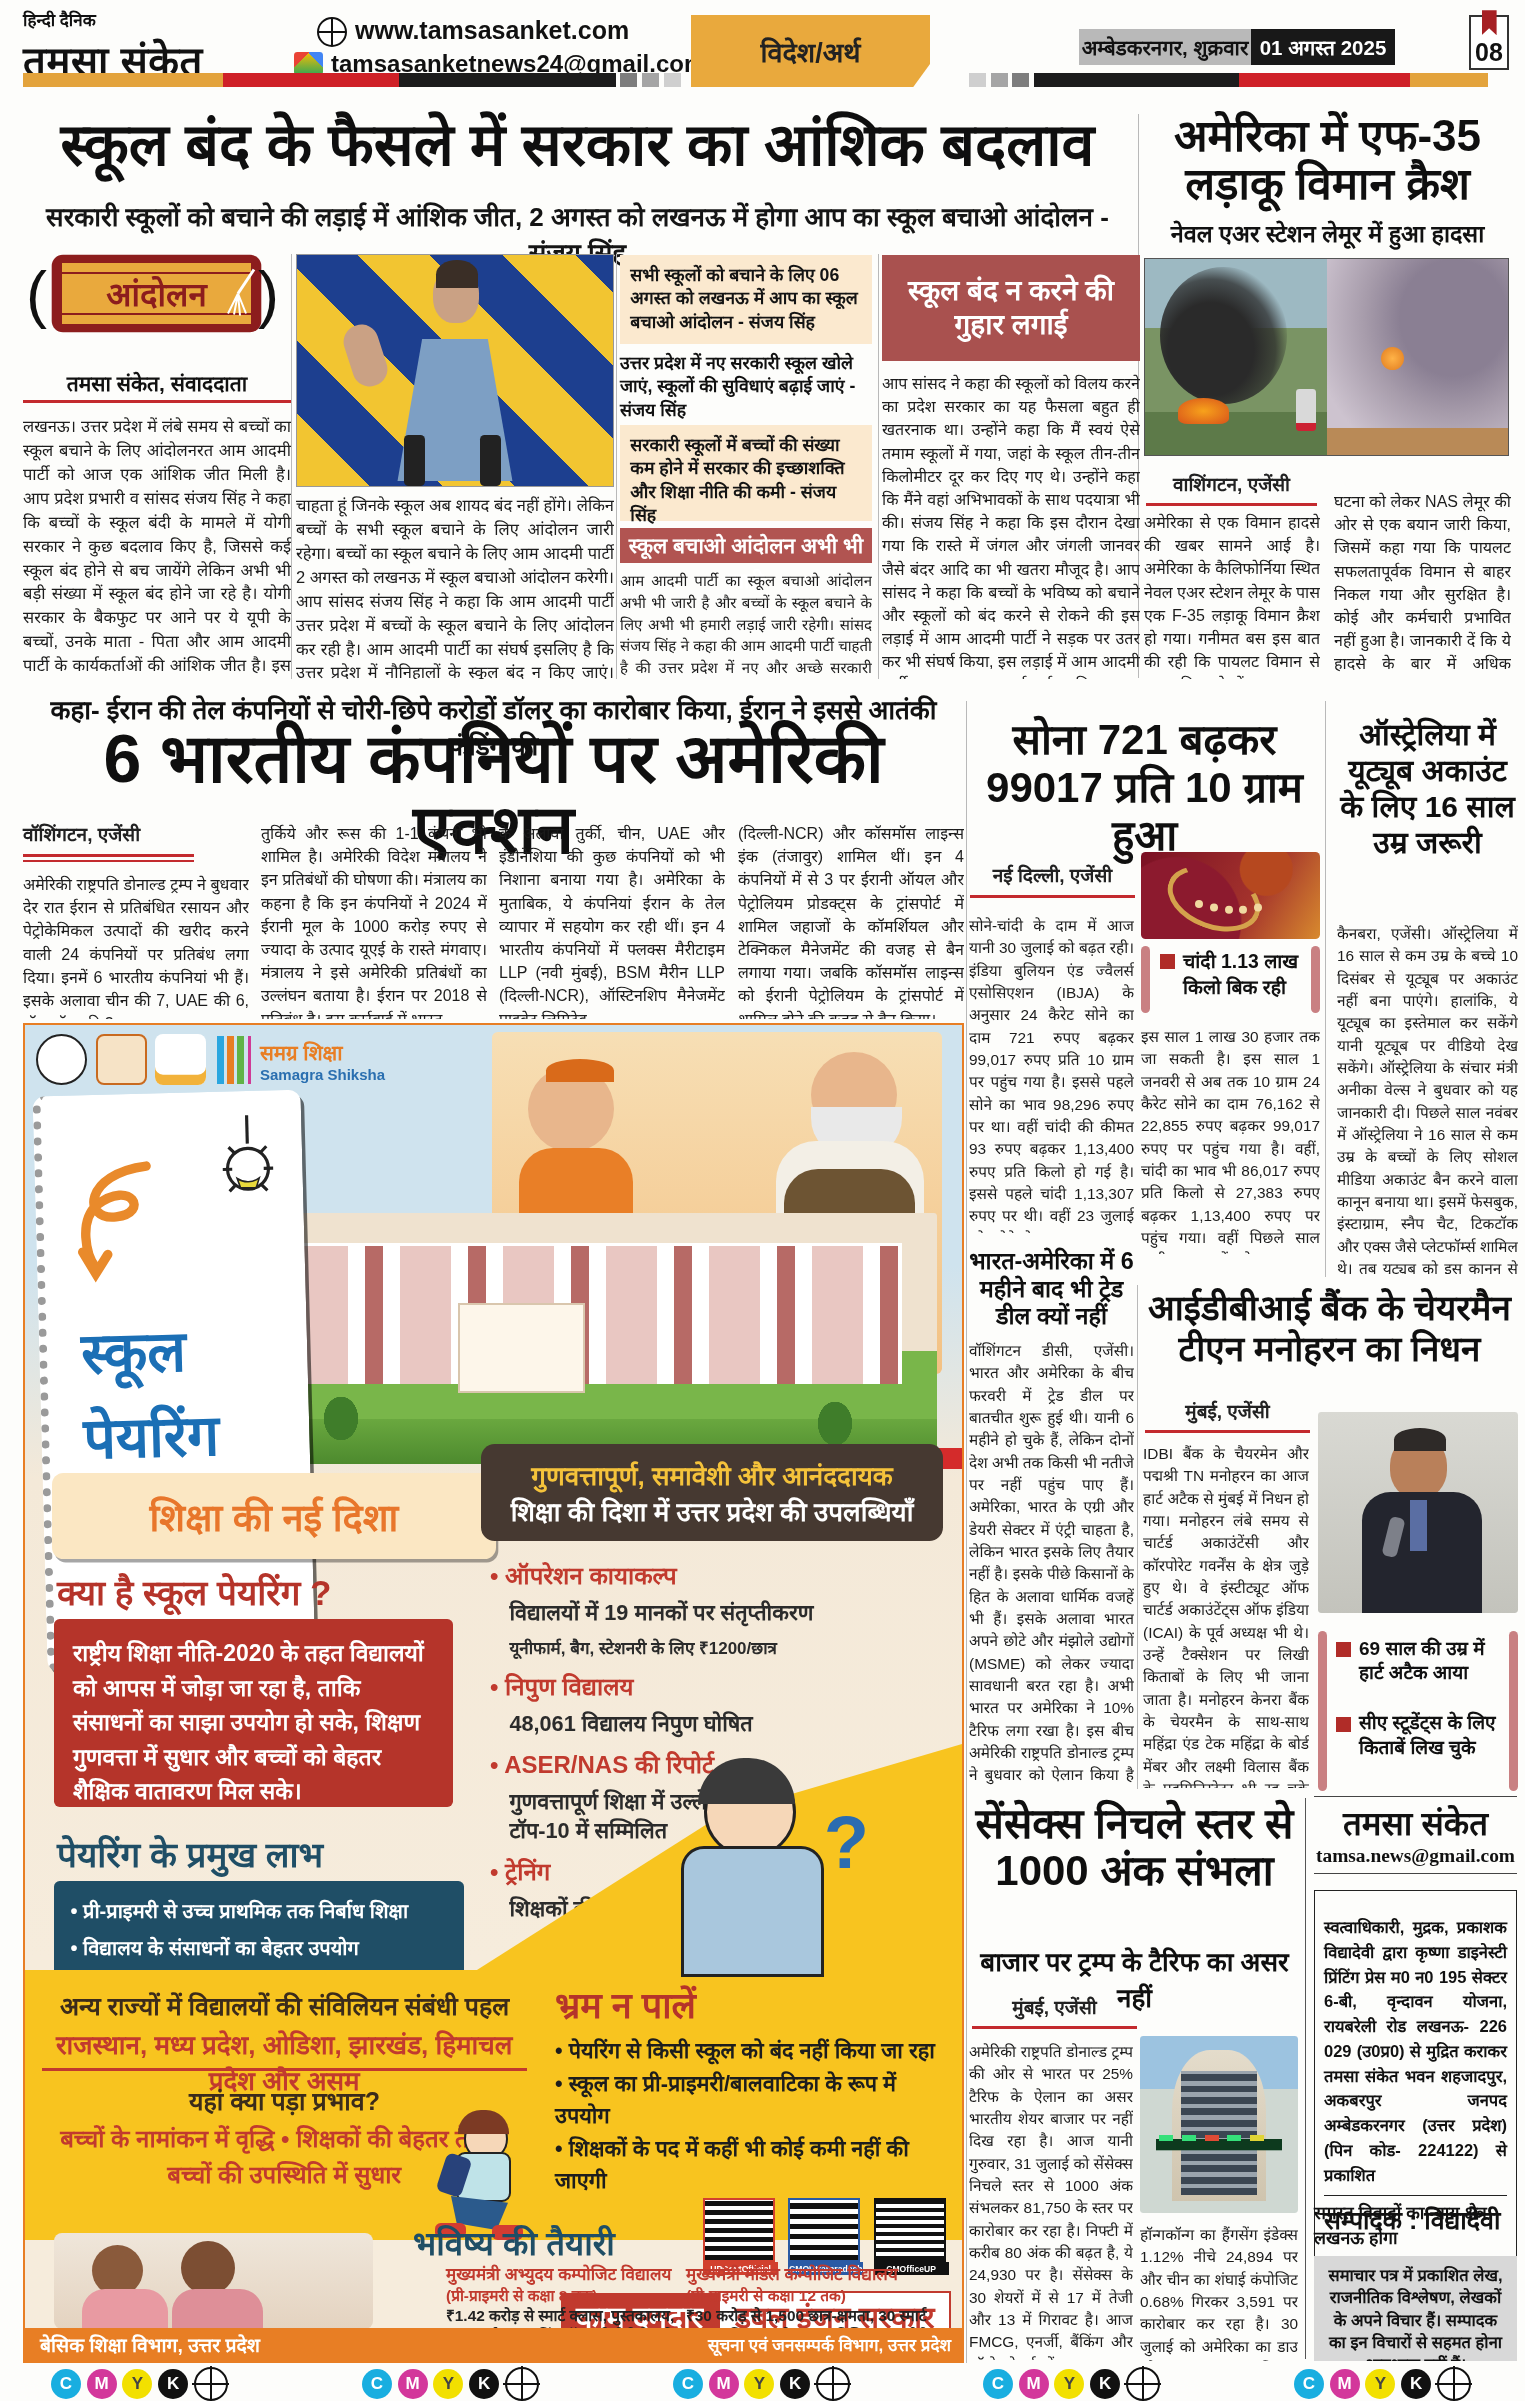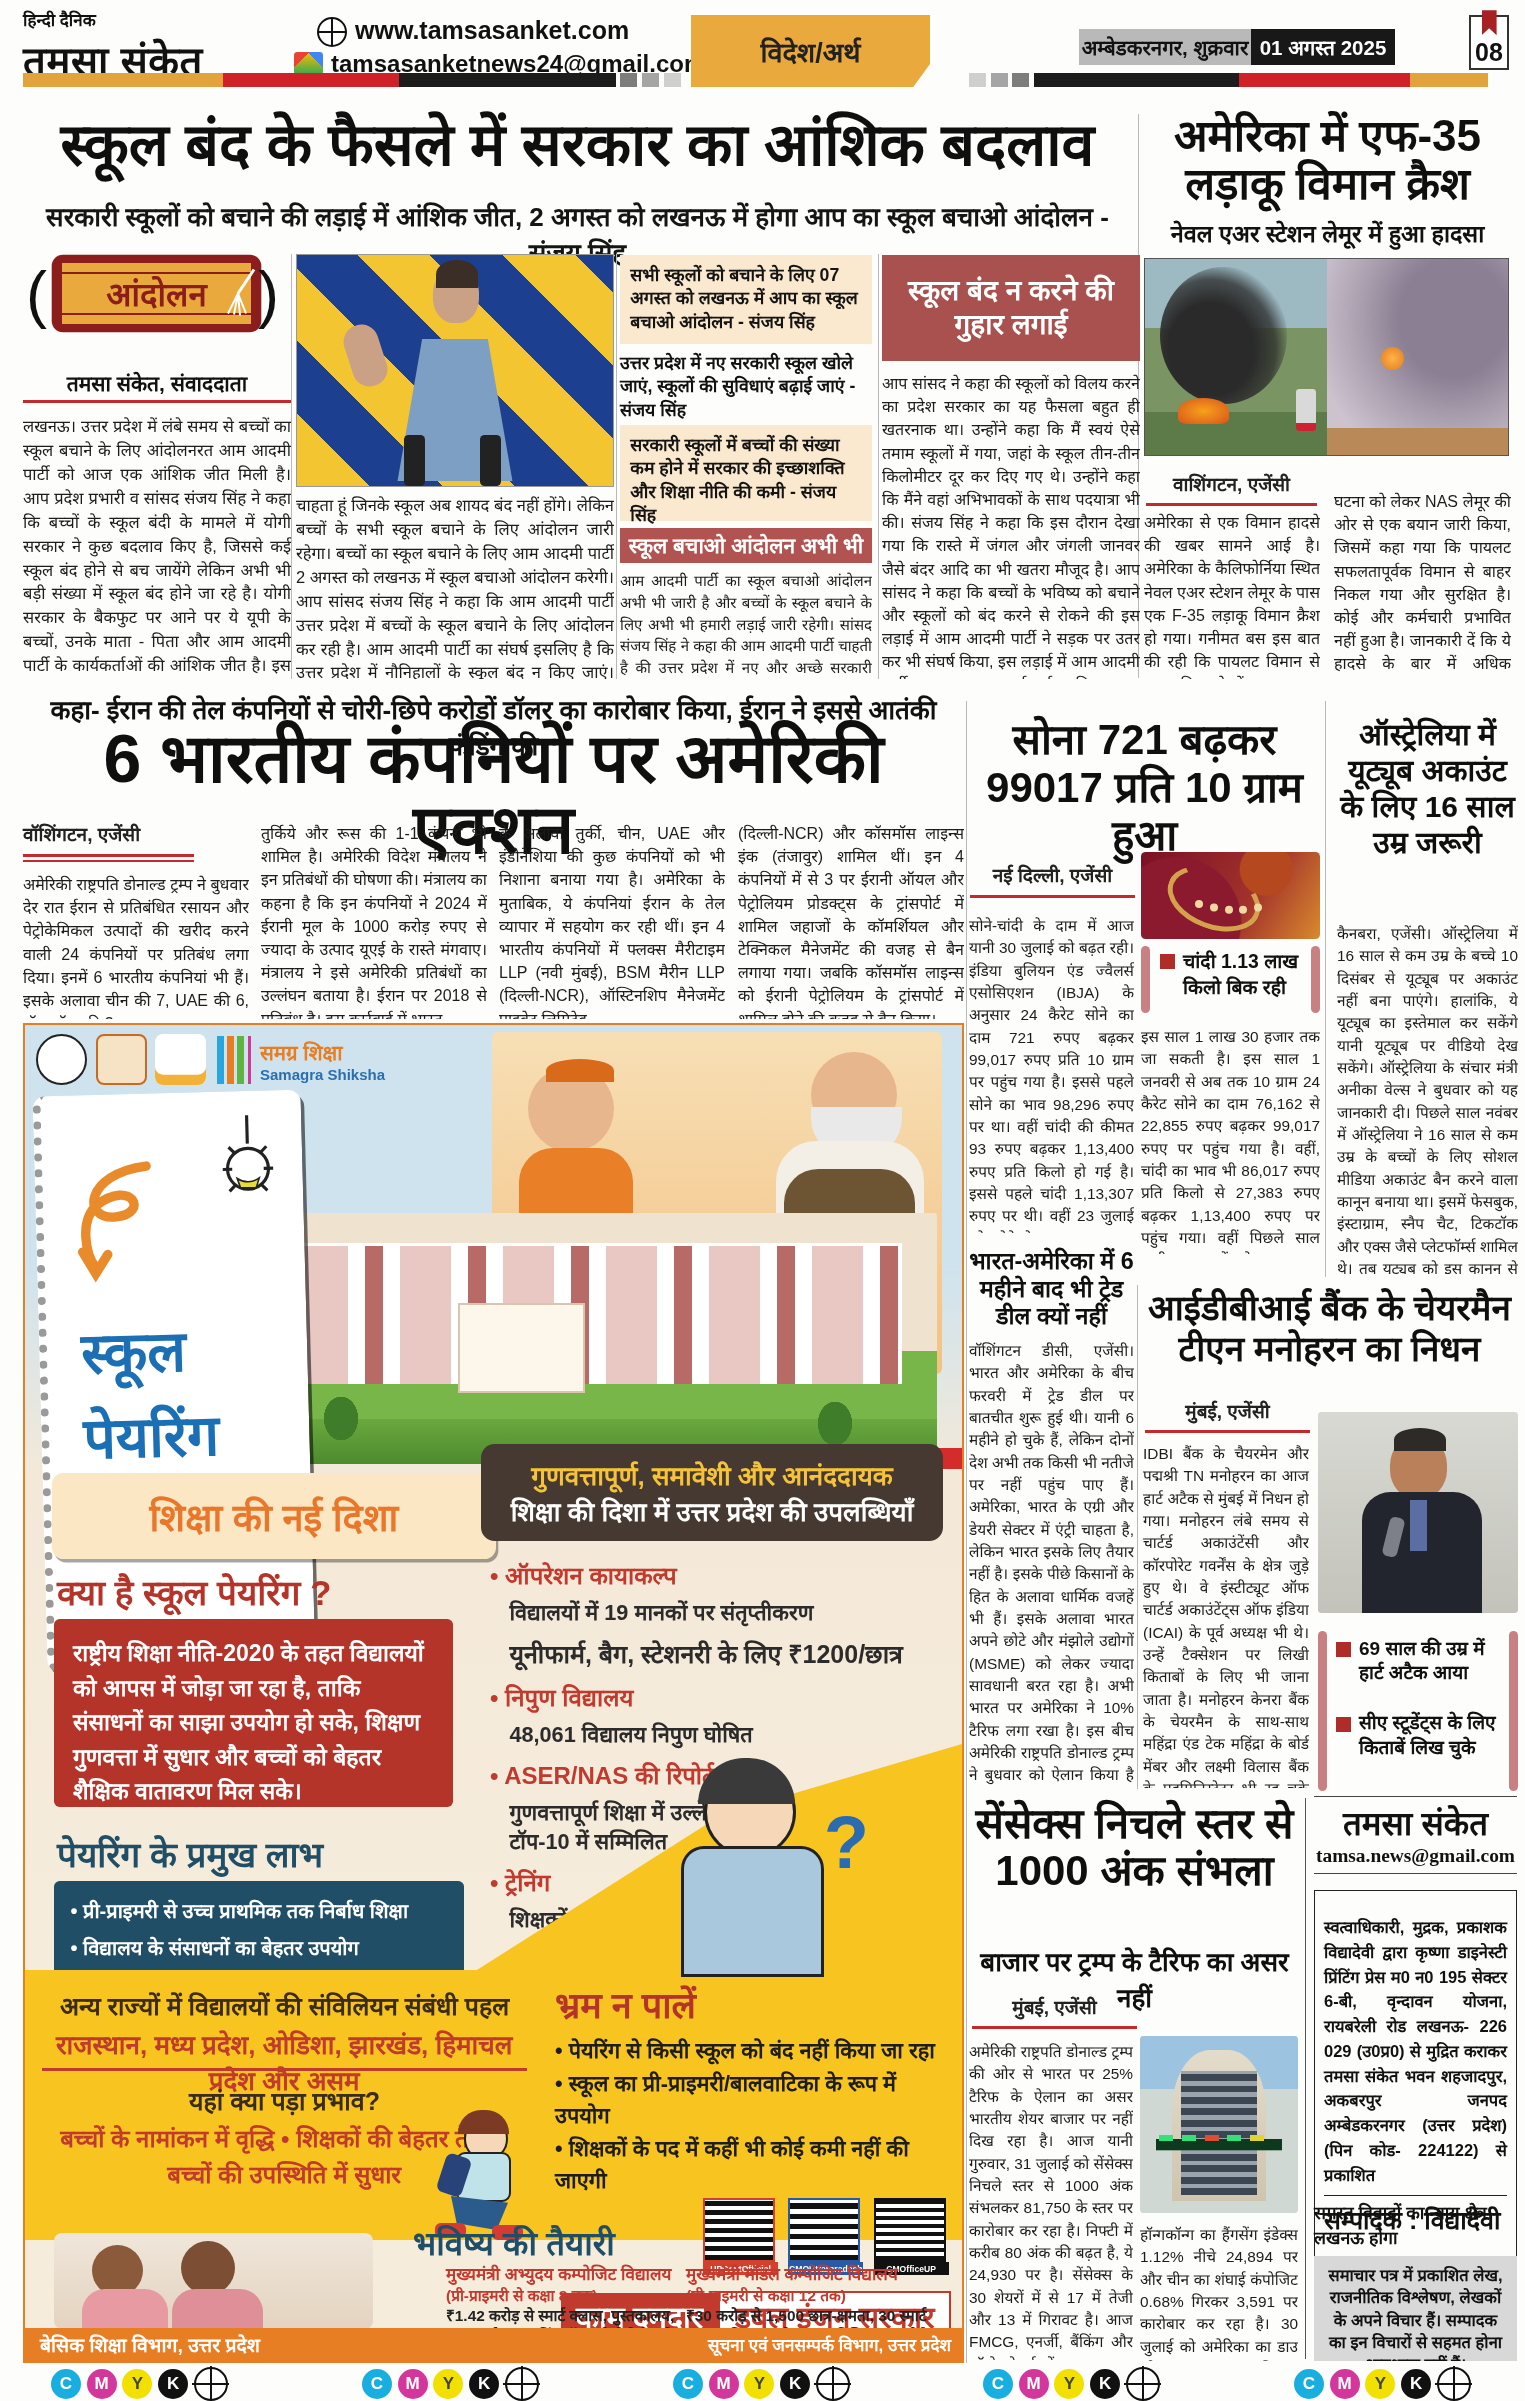--- a/index.html
+++ b/index.html
@@ -126,21 +126,21 @@
        background:repeating-linear-gradient(45deg,#f2c531 0 51px,#1d3f8f 51px 103px);">
     <div style="position:absolute;left:24%;top:10%;width:52%;height:88%;background:radial-gradient(circle at 50% 18%,#6d4a35 0 11%,transparent 12%),radial-gradient(circle at 50% 16%,#caa184 0 9%,transparent 10%),linear-gradient(#7d9fc4 0 0);clip-path:polygon(30% 30%,70% 30%,85% 100%,15% 100%);"></div>
     <div style="position:absolute;left:43%;top:6%;width:46px;height:54px;background:#caa184;border-radius:45%;"></div>
     <div style="position:absolute;left:44%;top:2%;width:42px;height:28.5px;background:#3a2e26;border-radius:50% 50% 0 0;"></div>
     <div style="position:absolute;left:16%;top:30%;width:35px;height:63px;background:#caa184;border-radius:17px;transform:rotate(-18deg);"></div>
     <div style="position:absolute;left:34%;bottom:0;width:20.5px;height:51px;background:#222;border-radius:4.6px;"></div>
     <div style="position:absolute;left:58%;bottom:0;width:20.5px;height:51px;background:#222;border-radius:4.6px;"></div>
   </div>
   <div class="abs jtext" style="left:296px;top:494px;width:318px;height:185px;font-size:16.5px;">चाहता हूं जिनके स्कूल अब शायद बंद नहीं होंगे। लेकिन बच्चों के सभी स्कूल बचाने के लिए आंदोलन जारी रहेगा। बच्चों का स्कूल बचाने के लिए आम आदमी पार्टी 2 अगस्त को लखनऊ में स्कूल बचाओ आंदोलन करेगी। आप सांसद संजय सिंह ने कहा कि आम आदमी पार्टी उत्तर प्रदेश में बच्चों के स्कूल बचाने के लिए आंदोलन कर रही है। आम आदमी पार्टी का संघर्ष इसलिए है कि उत्तर प्रदेश में नौनिहालों के स्कूल बंद न किए जाएं। उनके स्कूलों में जो सुविधा बदहाली पर पहुंच गई हैं, उन्हें दुरुस्त किया जाए। संजय सिंह ने कहा कि उत्तर प्रदेश की सरकारी स्कूलों में बच्चों को मिड डे मील नहीं दिया जाता, उनके लिए शौचालय, बिजली, पानी की व्यवस्था नहीं है, बच्चों के बैठने का इंतजाम नहीं है और स्कूल पूरी तरीके से जर्जर और दुर्दशा ग्रस्त है। आप सांसद संजय सिंह ने कहा की सरकारी स्कूलों में बच्चों की संख्या कम होने में बच्चों या उनके</div>
 
-  <div class="abs qbox" style="left:620px;top:255px;width:252px;height:89px;">सभी स्कूलों को बचाने के लिए 07 अगस्त को लखनऊ में आप का स्कूल बचाओ आंदोलन - संजय सिंह</div>
+  <div class="abs qbox" style="left:620px;top:255px;width:252px;height:89px;">सभी स्कूलों को बचाने के लिए 06 अगस्त को लखनऊ में आप का स्कूल बचाओ आंदोलन - संजय सिंह</div>
   <div class="abs" style="left:620px;top:352px;width:252px;height:66px;font-size:17.7px;font-weight:800;line-height:1.32;">उत्तर प्रदेश में नए सरकारी स्कूल खोले जाएं, स्कूलों की सुविधाएं बढ़ाई जाएं - संजय सिंह</div>
   <div class="abs qbox" style="left:620px;top:425px;width:252px;height:96px;">सरकारी स्कूलों में बच्चों की संख्या कम होने में सरकार की इच्छाशक्ति और शिक्षा नीति की कमी - संजय सिंह</div>
   <div class="abs center" style="left:620px;top:528px;width:252px;height:35px;background:#b15451;color:#fff;font-size:21px;font-weight:900;line-height:35px;">स्कूल बचाओ आंदोलन अभी भी जारी</div>
   <div class="abs jtext" style="left:620px;top:570px;width:252px;height:108px;font-size:15px;">आम आदमी पार्टी का स्कूल बचाओ आंदोलन अभी भी जारी है और बच्चों के स्कूल बचाने के लिए अभी भी हमारी लड़ाई जारी रहेगी। सांसद संजय सिंह ने कहा की आम आदमी पार्टी चाहती है की उत्तर प्रदेश में नए और अच्छे सरकारी स्कूल खोले जाएं, स्कूलों की सुविधाएं बढ़ाई जाएं ना कि उन्हें बंद किया जाए। इसलिए आज जो फैसला योगी सरकार ने लिया है, वह उन बच्चों और उनके अभिभावकों की जीत है। अभिभावकों की गलती ना होकर सरकार की इच्छाशक्ति और शिक्षा नीति की कमी है।</div>
 
   <div class="abs center" style="left:882px;top:255px;width:258px;height:106px;background:#a9514f;color:#fff;
        font-size:28px;font-weight:900;line-height:1.22;display:flex;align-items:center;justify-content:center;padding:0 8px;">स्कूल बंद न करने की गुहार लगाई</div>
   <div class="abs jtext" style="left:882px;top:372px;width:258px;height:307px;font-size:16px;">आप सांसद ने कहा की स्कूलों को विलय करने का प्रदेश सरकार का यह फैसला बहुत ही खतरनाक था। उन्होंने कहा कि मैं स्वयं ऐसे तमाम स्कूलों में गया, जहां के स्कूल तीन-तीन किलोमीटर दूर कर दिए गए थे। उन्होंने कहा कि मैंने वहां अभिभावकों के साथ पदयात्रा भी की। संजय सिंह ने कहा कि इस दौरान देखा गया कि रास्ते में जंगल और जंगली जानवर जैसे बंदर आदि का भी खतरा मौजूद है। आप सांसद ने कहा कि बच्चों के भविष्य को बचाने और स्कूलों को बंद करने से रोकने की इस लड़ाई में आम आदमी पार्टी ने सड़क पर उतर कर भी संघर्ष किया, इस लड़ाई में आम आदमी पार्टी का एक एक कार्यकर्ता शामिल हुआ। संजय सिंह ने कहा कि मैंने स्वयं इस विषय पर सुप्रीम कोर्ट में भी बच्चों का स्कूल बंद न करने की गुहार लगाई। उन्होंने कहा की जिन गांवों में स्कूल बंद किया जा रहे थे, वहां के लोगों, बच्चों और उनके अभिभावकों की ओर से एक ही आवाज उठ रही थी की इन मासूम नौनिहालों के स्कूल बंद ना किया जाए।</div>
 
   <div class="abs center" style="left:23px;top:691px;width:941px;font-size:26px;font-weight:800;">कहा- ईरान की तेल कंपनियों से चोरी-छिपे करोड़ों डॉलर का कारोबार किया, ईरान ने इससे आतंकी फंडिंग की</div>
@@ -234,21 +234,21 @@
     </div>
 
     <div class="abs center" style="left:456px;top:419px;width:462px;height:97px;background:#463931;border-radius:13.7px;
          display:flex;flex-direction:column;align-items:center;justify-content:center;">
       <div style="font-size:26px;font-weight:900;color:#f5c33b;">गुणवत्तापूर्ण, समावेशी और आनंददायक</div>
       <div style="font-size:26px;font-weight:900;color:#fff;">शिक्षा की दिशा में उत्तर प्रदेश की उपलब्धियाँ</div>
     </div>
     <div class="abs" style="left:465px;top:533px;width:456px;">
       <div style="margin-bottom:5.7px;"><span class="dot" style="font-size:24px;font-weight:900;color:#c13a2e;">ऑपरेशन कायाकल्प</span></div>
       <div style="font-size:21.7px;font-weight:700;color:#2b2b2b;margin:0 0 10.3px 19.4px;">विद्यालयों में 19 मानकों पर संतृप्तीकरण</div>
-      <div style="font-size:25px;font-weight:700;color:#2b2b2b;margin:0 0 10.3px 19.4px;">यूनीफार्म, बैग, स्टेशनरी के लिए ₹1200/छात्र</div>
+      <div style="font-size:17px;font-weight:700;color:#2b2b2b;margin:0 0 10.3px 19.4px;">यूनीफार्म, बैग, स्टेशनरी के लिए ₹1200/छात्र</div>
       <div style="margin-bottom:5.7px;"><span class="dot" style="font-size:24px;font-weight:900;color:#c13a2e;">निपुण विद्यालय</span></div>
       <div style="font-size:21.7px;font-weight:700;color:#2b2b2b;margin:0 0 10.3px 19.4px;">48,061 विद्यालय निपुण घोषित</div>
       <div style="margin-bottom:5.7px;"><span class="dot" style="font-size:24px;font-weight:900;color:#c13a2e;">ASER/NAS की रिपोर्ट</span></div>
       <div style="font-size:21.7px;font-weight:700;color:#2b2b2b;margin:0 0 10.3px 19.4px;">गुणवत्तापूर्ण शिक्षा में उल्लेखनीय वृद्धि, उत्तर प्रदेश टॉप-10 में सम्मिलित</div>
       <div style="margin-bottom:5.7px;"><span class="dot" style="font-size:24px;font-weight:900;color:#c13a2e;">ट्रेनिंग</span></div>
       <div style="font-size:21.7px;font-weight:700;color:#2b2b2b;margin:0 0 10.3px 19.4px;">शिक्षकों की क्षमता में निरंतर संवर्द्धन</div>
     </div>
 
     <div class="abs" style="left:433px;top:718px;width:507px;height:239px;background:#f8c41f;clip-path:polygon(100% 0,100% 100%,0 100%,52% 30%);"></div>
     <div class="abs" style="left:0px;top:945px;width:941px;height:270px;background:#f8c41f;"></div>

